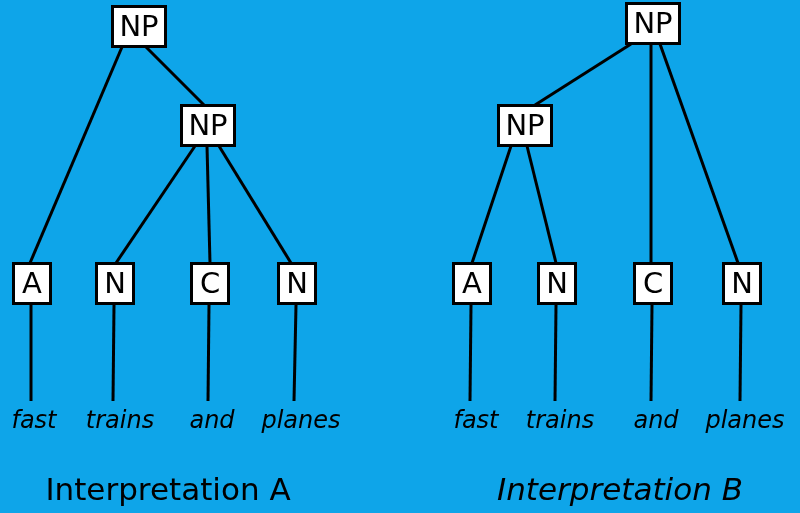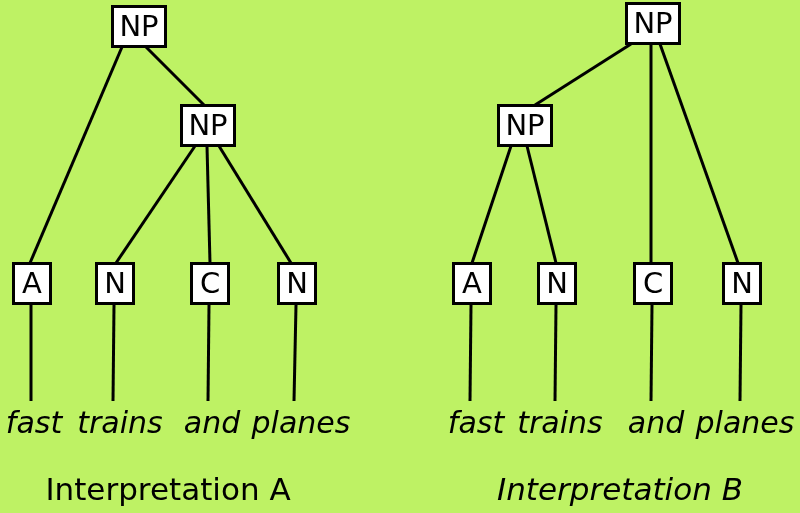--- a/index.html
+++ b/index.html
@@ -4,21 +4,21 @@
 <style>
   html, body {
     margin: 0;
     padding: 0;
     background: #ffffff;
   }
   .canvas {
     position: relative;
     width: 800px;
     height: 513px;
-    background: #bef264;
+    background: #0ea5e9;
     font-family: "DejaVu Sans", "Liberation Sans", sans-serif;
     color: #000000;
     overflow: hidden;
   }
   .edges {
     position: absolute;
     left: 0;
     top: 0;
     width: 800px;
     height: 513px;
@@ -45,21 +45,21 @@
   }
   .leaf-node {
     width: 40px;
     height: 43px;
   }
   .word {
     position: absolute;
     top: 408px;
     transform: translateX(-50%);
     font-style: italic;
-    font-size: 30px;
+    font-size: 24px;
     line-height: 1;
     white-space: nowrap;
     color: #000000;
   }
   .caption {
     position: absolute;
     top: 474px;
     transform: translateX(-50%);
     font-size: 31px;
     line-height: 1;

